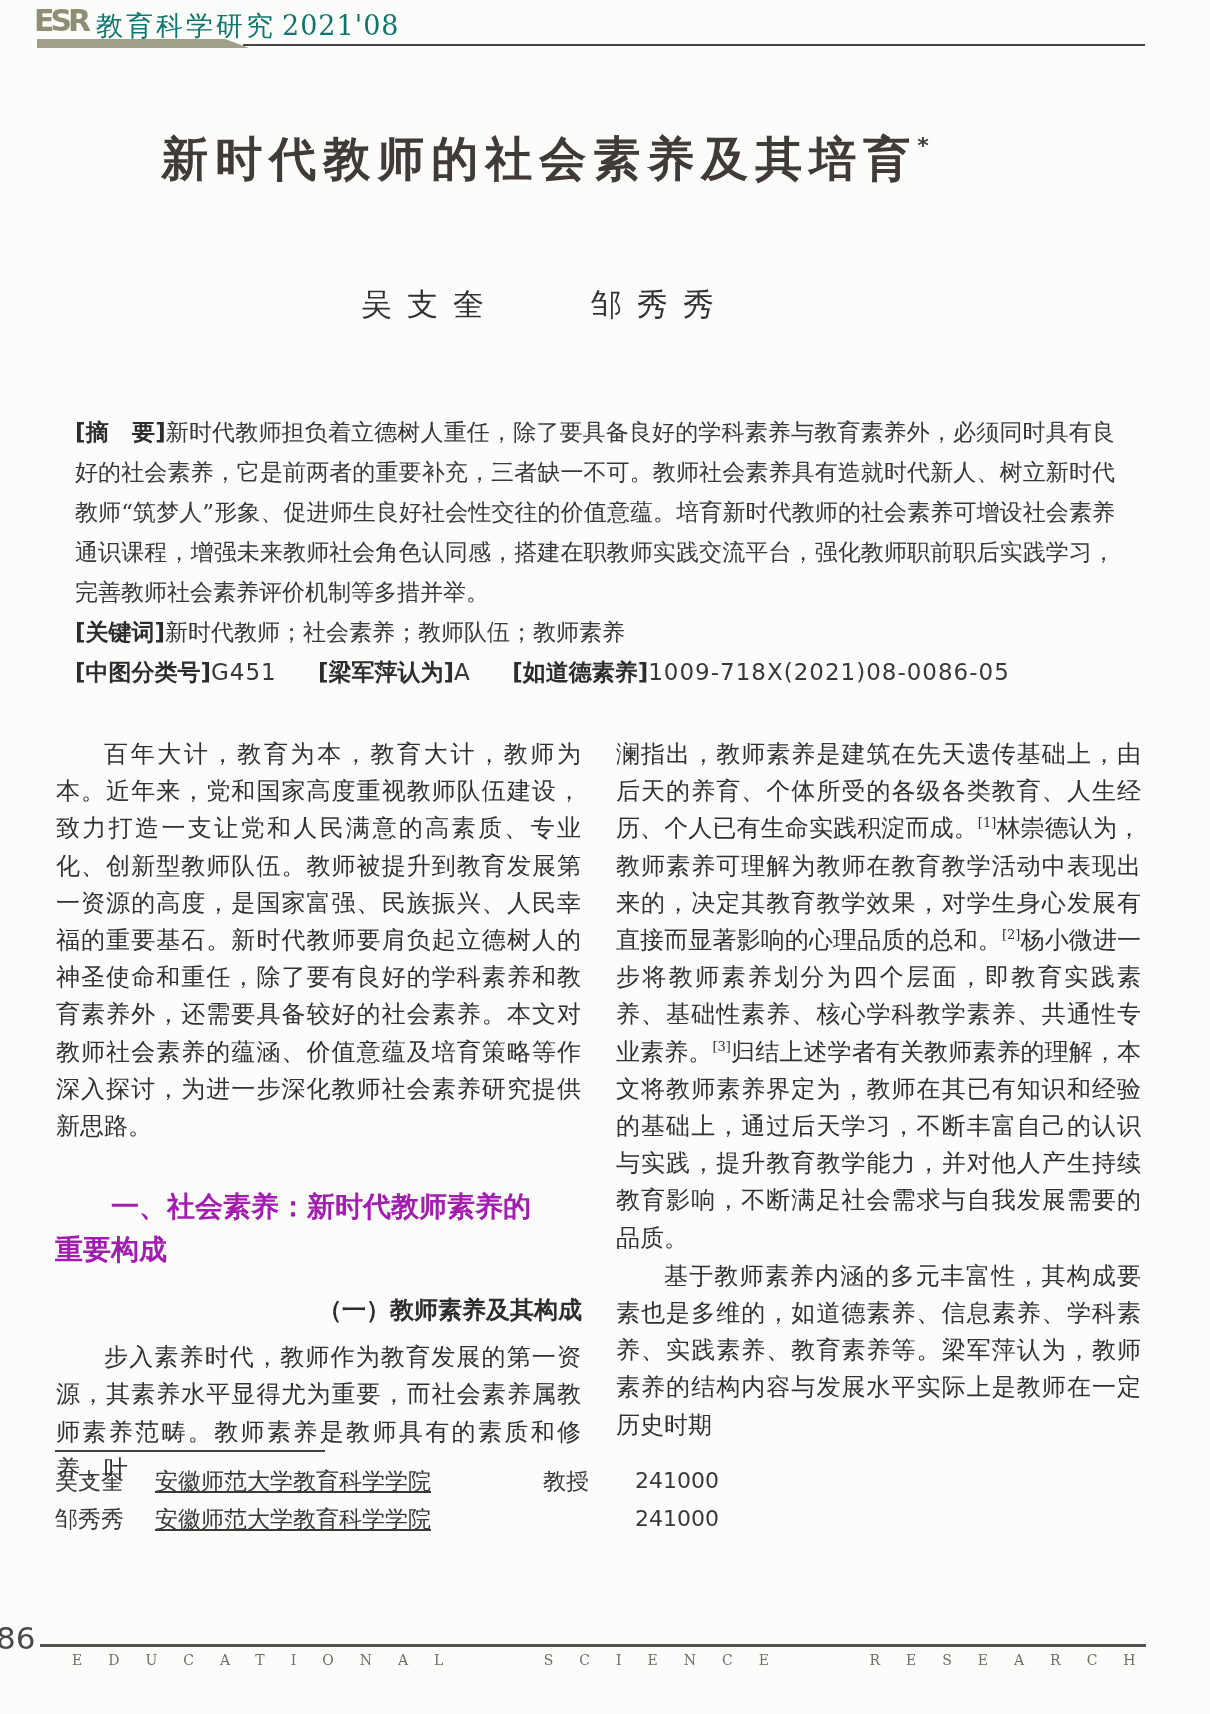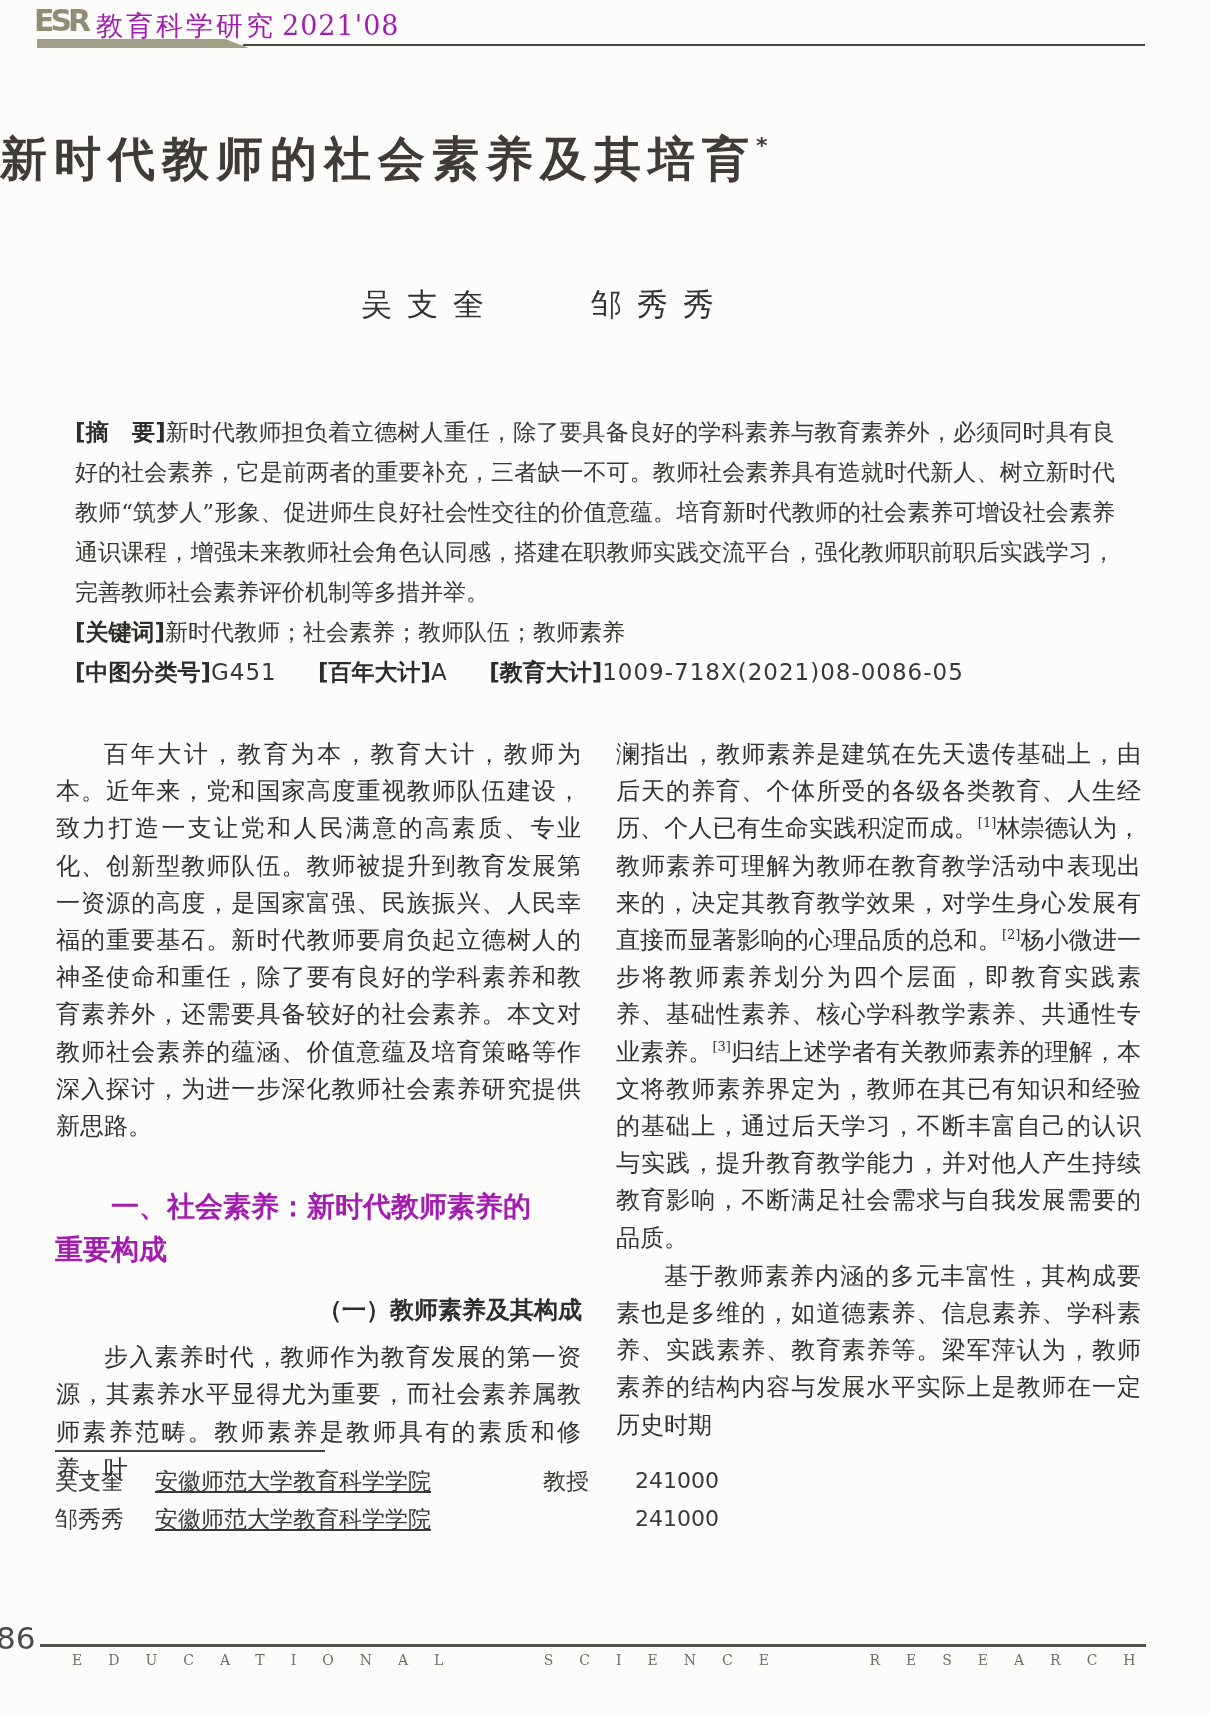--- a/index.html
+++ b/index.html
@@ -6,31 +6,31 @@
   .page{
     position:relative; width:1210px; height:1714px; margin:0 auto;
     background:#fcfcfa; overflow:hidden;
     color:#33312e;
     font-family:"DejaVu Serif","Liberation Serif",serif;
   }
   
   .hdr-logo{position:absolute; left:34px; top:4px; width:56px; height:34px;}
   .hdr-journal{
     position:absolute; left:96px; top:8px; font-size:27px; letter-spacing:3px;
-    color:#a21caf; white-space:nowrap;
+    color:#0f766e; white-space:nowrap;
   }
   .hdr-issue{font-family:"DejaVu Serif","Liberation Serif",serif; letter-spacing:1px; margin-left:6px;}
   .hdr-bar{
     position:absolute; left:37px; top:39px; width:212px; height:9px; background:#a29f88;
     clip-path:polygon(0 0, calc(100% - 24px) 0, 100% 100%, 0 100%);
   }
   .hdr-line{position:absolute; left:243px; top:44px; width:902px; height:2px; background:#47453f;}
   
   .title{
-    position:absolute; left:0; top:128px; width:1090px; 
+    position:absolute; left:0; top:128px; width:1090px; text-align:center;
     font-family:"DejaVu Sans","Liberation Sans",sans-serif; font-weight:bold;
     font-size:47px; letter-spacing:7px; color:#403b36;
   }
   .title .mark{font-size:22px; vertical-align:22px; letter-spacing:0;}
   .authors{
     position:absolute; left:0; top:284px; width:1090px; text-align:center;
     font-size:31px; letter-spacing:15px; color:#34322f;
   }
   
   .abs{
@@ -98,22 +98,22 @@
   <div class="hdr-line"></div>
 
   <div class="title"><span>新时代教师的社会素养及其培育</span><span class="mark">*</span></div>
   <div class="authors">吴支奎　　邹秀秀</div>
 
   <div class="abs">
     <p><span class="lbl">[摘　要]</span><span>新时代教师担负着立德树人重任，除了要具备良好的学科素养与教育素养外，必须同时具有良好的社会素养，它是前两者的重要补充，三者缺一不可。教师社会素养具有造就时代新人、树立新时代教师“筑梦人”形象、促进师生良好社会性交往的价值意蕴。培育新时代教师的社会素养可增设社会素养通识课程，增强未来教师社会角色认同感，搭建在职教师实践交流平台，强化教师职前职后实践学习，完善教师社会素养评价机制等多措并举。</span></p>
     <p><span class="lbl">[关键词]</span><span>新时代教师；社会素养；教师队伍；教师素养</span></p>
     <p>
       <span class="clc-group"><span class="lbl">[中图分类号]</span><span class="clc-val">G451</span></span>
-      <span class="clc-group"><span class="lbl">[百年大计]</span><span class="clc-val">A</span></span>
-      <span class="clc-group"><span class="lbl">[教育大计]</span><span class="clc-val">1009-718X(2021)08-0086-05</span></span>
+      <span class="clc-group"><span class="lbl">[梁军萍认为]</span><span class="clc-val">A</span></span>
+      <span class="clc-group"><span class="lbl">[如道德素养]</span><span class="clc-val">1009-718X(2021)08-0086-05</span></span>
     </p>
   </div>
 
   <div class="col col-left">
       <p class="indent">百年大计，教育为本，教育大计，教师为本。近年来，党和国家高度重视教师队伍建设，致力打造一支让党和人民满意的高素质、专业化、创新型教师队伍。教师被提升到教育发展第一资源的高度，是国家富强、民族振兴、人民幸福的重要基石。新时代教师要肩负起立德树人的神圣使命和重任，除了要有良好的学科素养和教育素养外，还需要具备较好的社会素养。本文对教师社会素养的蕴涵、价值意蕴及培育策略等作深入探讨，为进一步深化教师社会素养研究提供新思路。</p>
       <div class="h1">一、社会素养：新时代教师素养的重要构成</div>
       <div class="h2">（一）教师素养及其构成</div>
       <p class="indent">步入素养时代，教师作为教育发展的第一资源，其素养水平显得尤为重要，而社会素养属教师素养范畴。教师素养是教师具有的素质和修养，叶</p>
     </div>
   <div class="col col-right">

